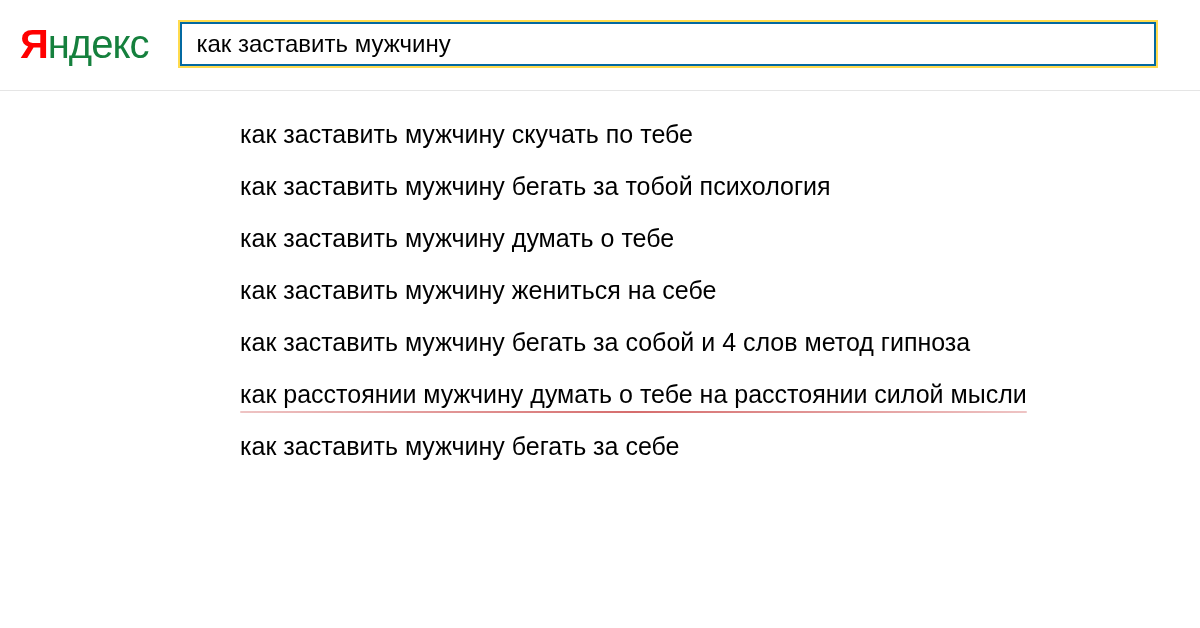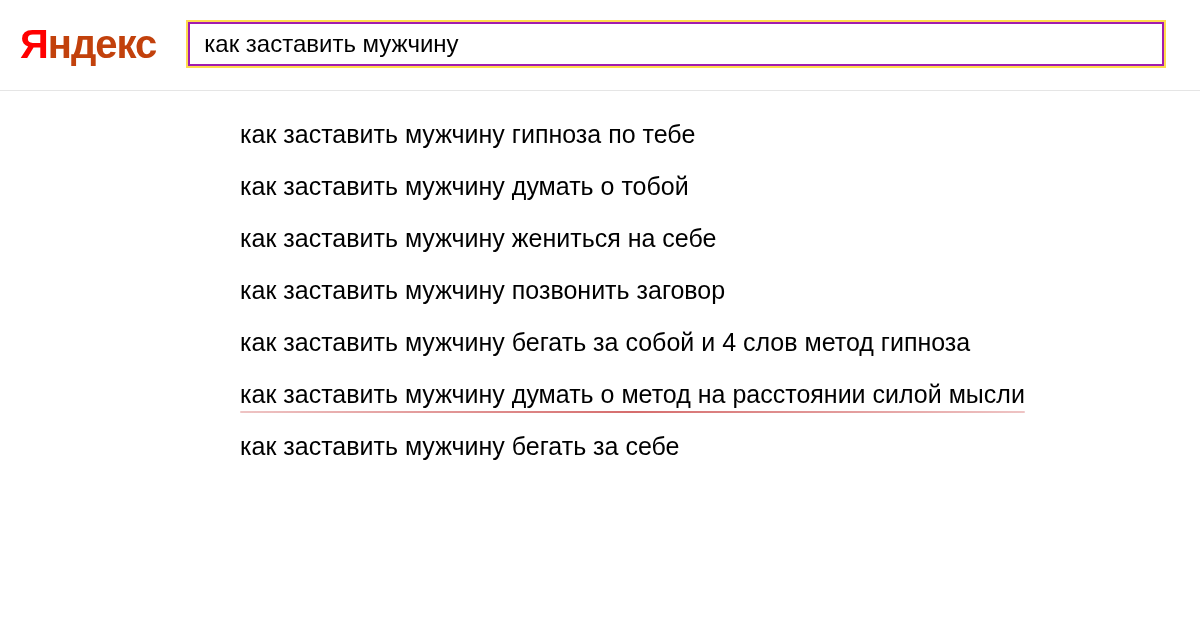--- a/index.html
+++ b/index.html
@@ -27,30 +27,29 @@
       font-size: 40px;
       font-weight: 400;
       letter-spacing: -1px;
       user-select: none;
     }
     .logo-y {
       color: #ff0000;
       font-weight: bold;
     }
     .logo-rest {
-      color: #c2410c;
-      font-weight: bold;
+      color: #15803d;
     }
     .search-wrap {
       flex: 1;
       max-width: 980px;
     }
     .search-box {
       border: 2px solid #ffdb4d;
-      background: #a21caf;
+      background: #0369a1;
       padding: 2px;
       height: 48px;
       display: flex;
       align-items: stretch;
     }
     .search-input {
       flex: 1;
       border: none;
       outline: none;
       background: #fff;
@@ -98,21 +97,21 @@
     </div>
     <div class="search-wrap">
       <div class="search-box">
         <input class="search-input" type="text" value="как заставить мужчину" style="">
       </div>
     </div>
   </div>
   <div class="divider"></div>
 
   <div class="suggestions">
-      <div><span class="suggestion-item">как заставить мужчину гипноза по тебе</span></div>
-      <div><span class="suggestion-item">как заставить мужчину думать о тобой</span></div>
+      <div><span class="suggestion-item">как заставить мужчину скучать по тебе</span></div>
+      <div><span class="suggestion-item">как заставить мужчину бегать за тобой психология</span></div>
+      <div><span class="suggestion-item">как заставить мужчину думать о тебе</span></div>
       <div><span class="suggestion-item">как заставить мужчину жениться на себе</span></div>
-      <div><span class="suggestion-item">как заставить мужчину позвонить заговор</span></div>
       <div><span class="suggestion-item">как заставить мужчину бегать за собой и 4 слов метод гипноза</span></div>
-      <div><span class="suggestion-item underlined">как заставить мужчину думать о метод на расстоянии силой мысли</span></div>
+      <div><span class="suggestion-item underlined">как расстоянии мужчину думать о тебе на расстоянии силой мысли</span></div>
       <div><span class="suggestion-item">как заставить мужчину бегать за себе</span></div>
     </div>
 </div>
 
 </body></html>

